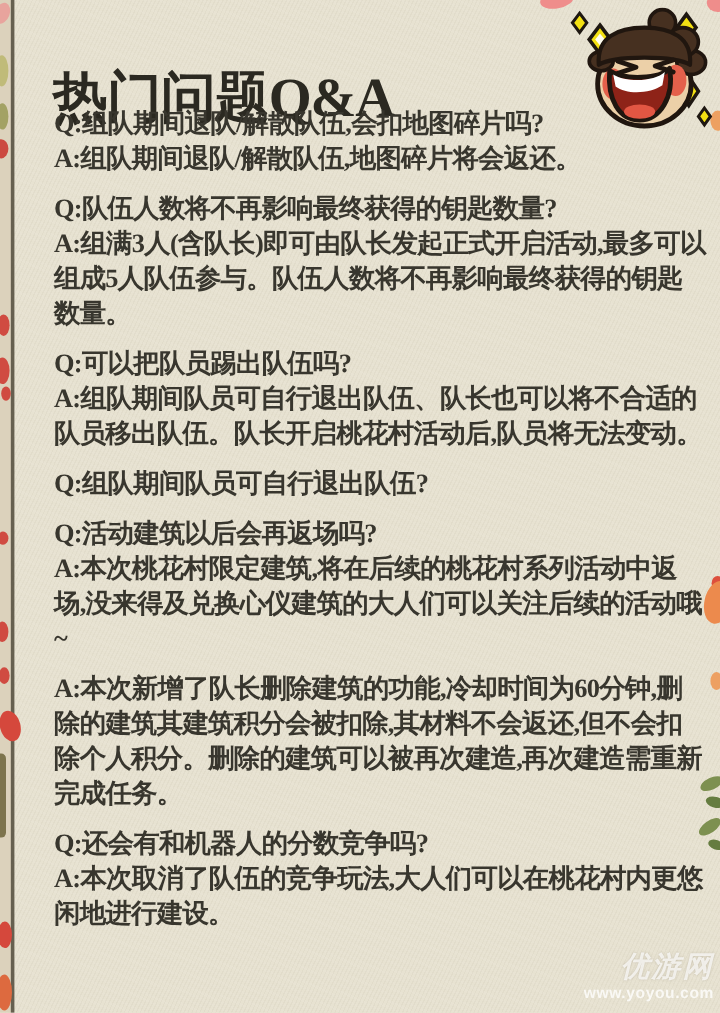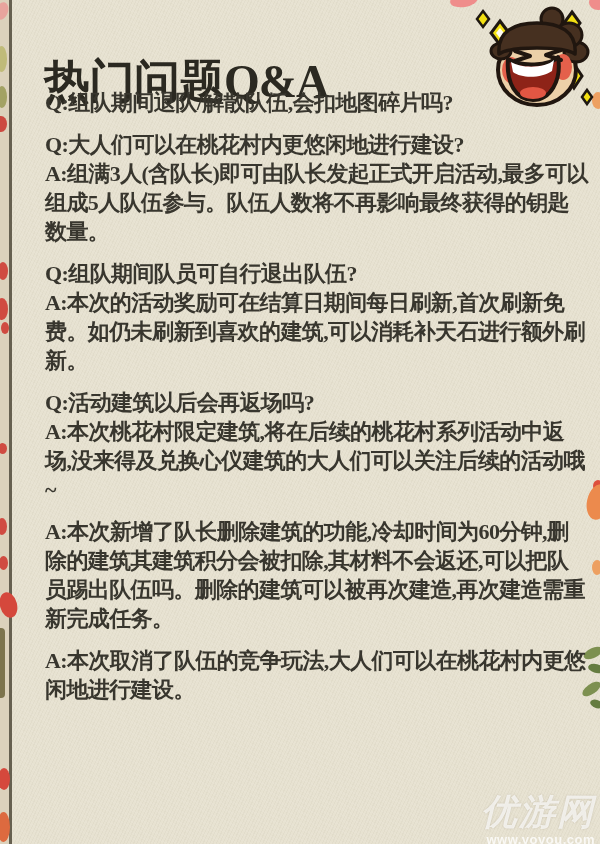--- a/index.html
+++ b/index.html
@@ -39,21 +39,21 @@
   .qa p {
     margin:0; font-size:22px; font-weight:bold; line-height:29px;
     letter-spacing:-0.6px; color:var(--ink,#38362e);
   }
 
   .watermark {
     position:absolute; right:5px; top:794px; z-index:6; text-align:right;
     color:rgba(255,255,255,.72); font-weight:bold; line-height:1;
   }
   .wm-name {
-    font-size:36px; font-style:italic; letter-spacing:2px;
+    font-size:24px; font-style:italic; letter-spacing:2px;
     text-shadow:0 0 2px rgba(140,130,110,.35);
   }
   .wm-url {
     font-size:13px; margin-top:3px; letter-spacing:.5px;
     font-family:"Liberation Sans",sans-serif; color:rgba(255,255,255,.78);
   }
 </style>
 </head>
 <body>
 
@@ -114,43 +114,48 @@
   <path d="M45,44 L60,49 L45,54" fill="none" stroke="#20160f" stroke-width="4" stroke-linecap="round" stroke-linejoin="round"></path>
   <path d="M91,43 L76,48 L91,53" fill="none" stroke="#20160f" stroke-width="4" stroke-linecap="round" stroke-linejoin="round"></path>
   <path d="M38,52 C50,60 80,59 88,50 C92,74 80,93 63,93 C46,93 36,76 38,52 Z" fill="#8e2318" stroke="#20160f" stroke-width="4" stroke-linejoin="round"></path>
   <path d="M41,55 C52,62 76,61 84,53 L82,64 C72,71 52,72 43,65 Z" fill="#ffffff"></path>
   <ellipse cx="63" cy="86" rx="13" ry="6" fill="#e25643"></ellipse>
 </svg>
 
 <div class="qa">
   <div class="qa-item">
     <p class="q">Q:组队期间退队/解散队伍,会扣地图碎片吗?</p>
+    <p class="a">A:组队期间退队/解散队伍,地图碎片将会返还。</p>
   </div>
 
   <div class="qa-item">
-    <p class="q">Q:大人们可以在桃花村内更悠闲地进行建设?</p>
+    <p class="q">Q:队伍人数将不再影响最终获得的钥匙数量?</p>
     <p class="a">A:组满3人(含队长)即可由队长发起正式开启活动,最多可以组成5人队伍参与。队伍人数将不再影响最终获得的钥匙数量。</p>
   </div>
 
+  <div class="qa-item">
+    <p class="q">Q:可以把队员踢出队伍吗?</p>
+    <p class="a">A:组队期间队员可自行退出队伍、队长也可以将不合适的队员移出队伍。队长开启桃花村活动后,队员将无法变动。</p>
+  </div>
 
   <div class="qa-item">
     <p class="q">Q:组队期间队员可自行退出队伍?</p>
-    <p class="a">A:本次的活动奖励可在结算日期间每日刷新,首次刷新免费。如仍未刷新到喜欢的建筑,可以消耗补天石进行额外刷新。</p>
   </div>
 
   <div class="qa-item">
     <p class="q">Q:活动建筑以后会再返场吗?</p>
     <p class="a">A:本次桃花村限定建筑,将在后续的桃花村系列活动中返场,没来得及兑换心仪建筑的大人们可以关注后续的活动哦~</p>
   </div>
 
   <div class="qa-item">
-    <p class="a">A:本次新增了队长删除建筑的功能,冷却时间为60分钟,删除的建筑其建筑积分会被扣除,其材料不会返还,可以把队员踢出队伍吗。删除的建筑可以被再次建造,再次建造需重新完成任务。</p>
+    <p class="a">A:本次新增了队长删除建筑的功能,冷却时间为60分钟,删除的建筑其建筑积分会被扣除,其材料不会返还,但不会扣除个人积分。删除的建筑可以被再次建造,再次建造需重新完成任务。</p>
   </div>
 
   <div class="qa-item">
+    <p class="q">Q:还会有和机器人的分数竞争吗?</p>
     <p class="a">A:本次取消了队伍的竞争玩法,大人们可以在桃花村内更悠闲地进行建设。</p>
   </div>
 </div>
 
 <div class="watermark">
   <div class="wm-name">优游网</div>
   <div class="wm-url">www.yoyou.com</div>
 </div>
 
 </body></html>

